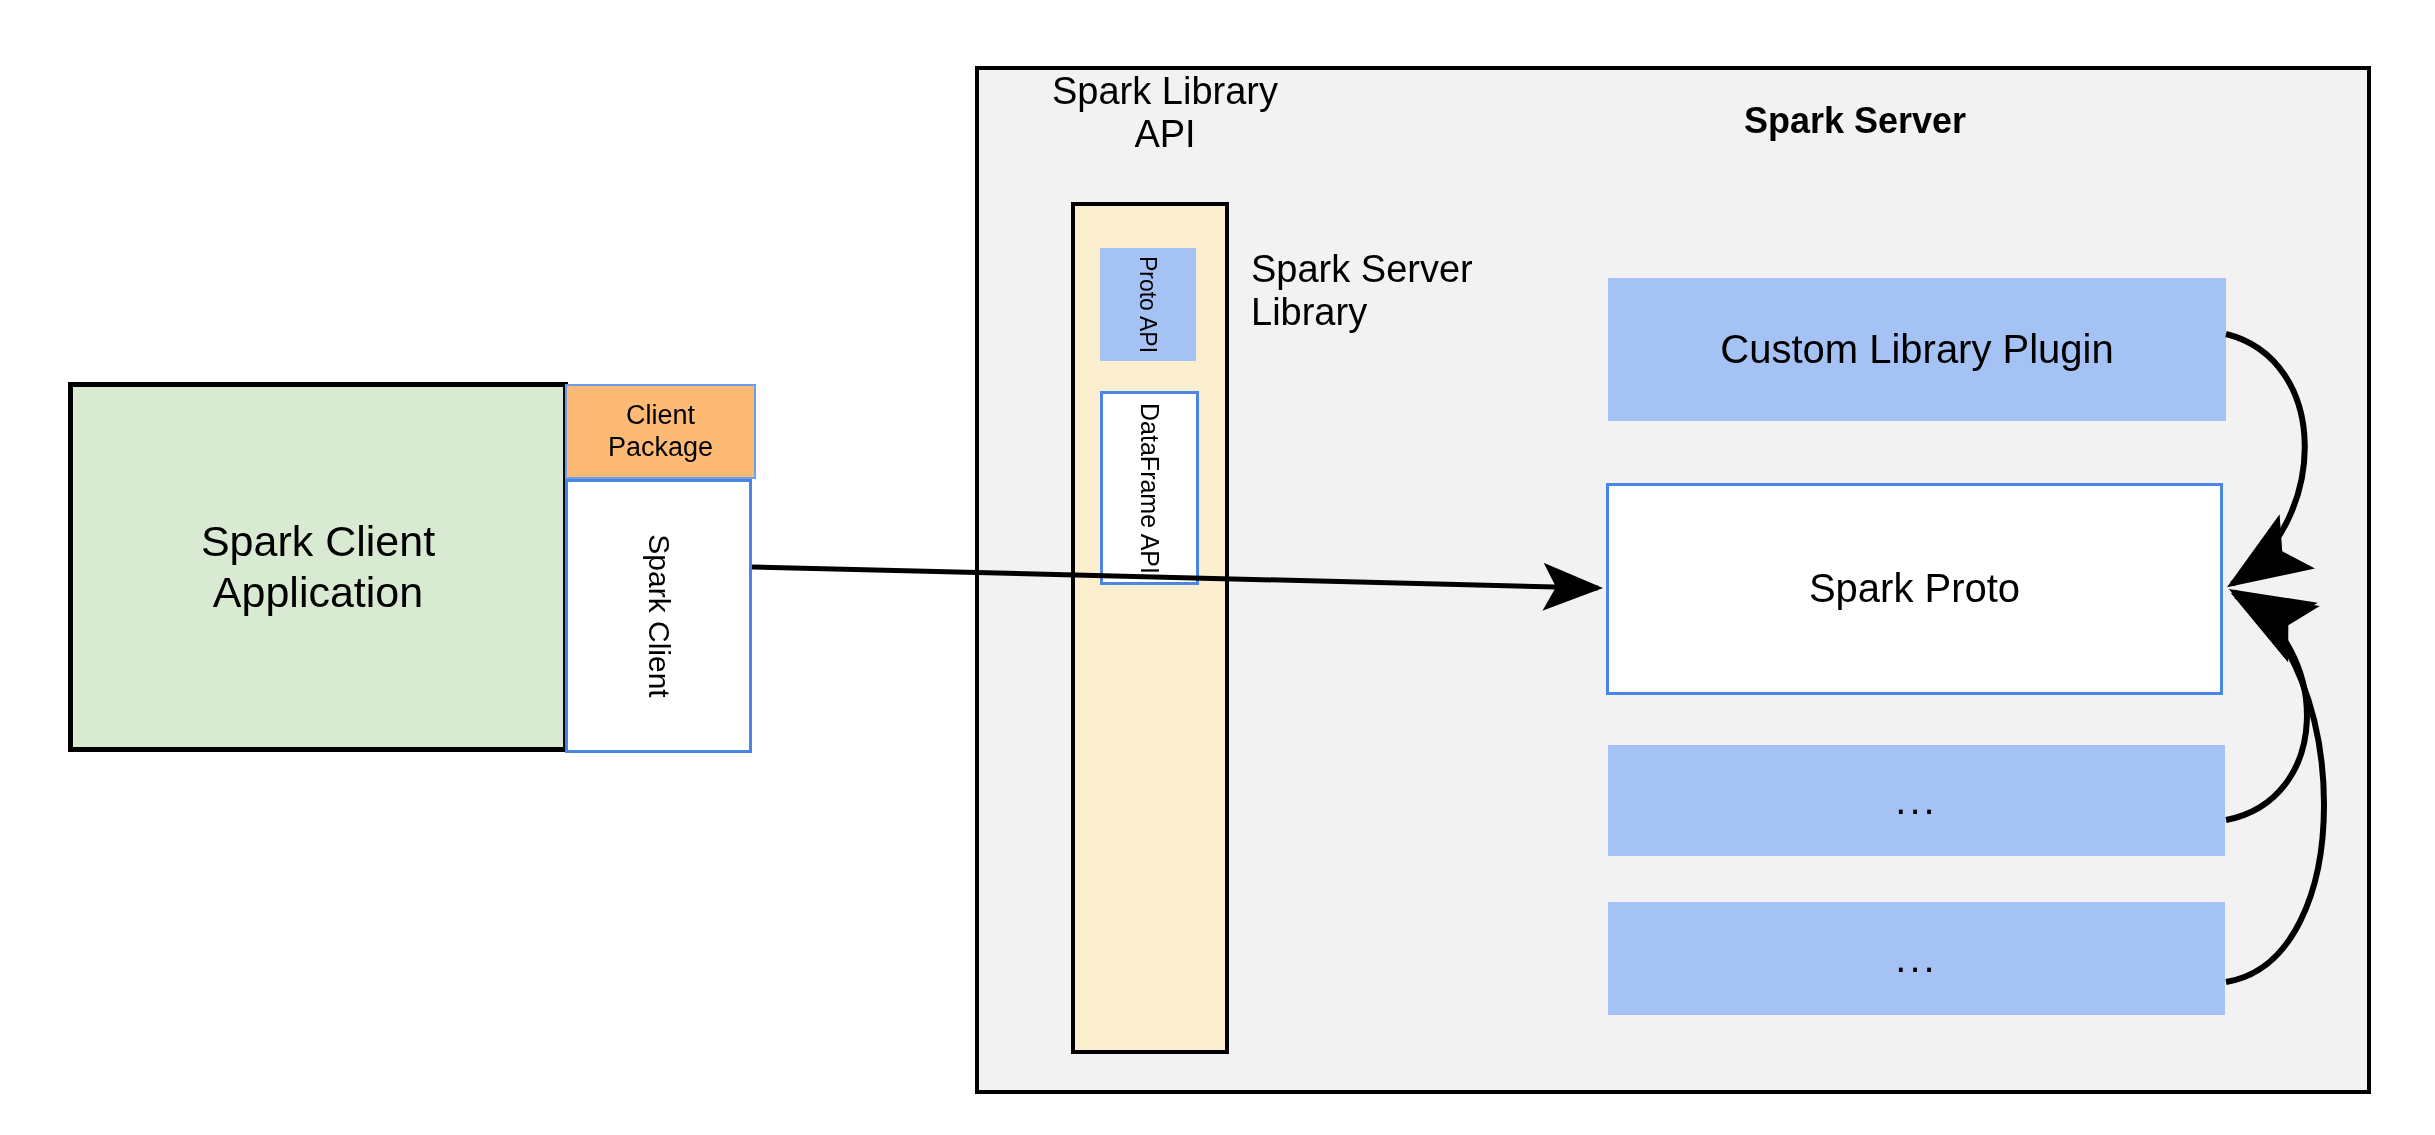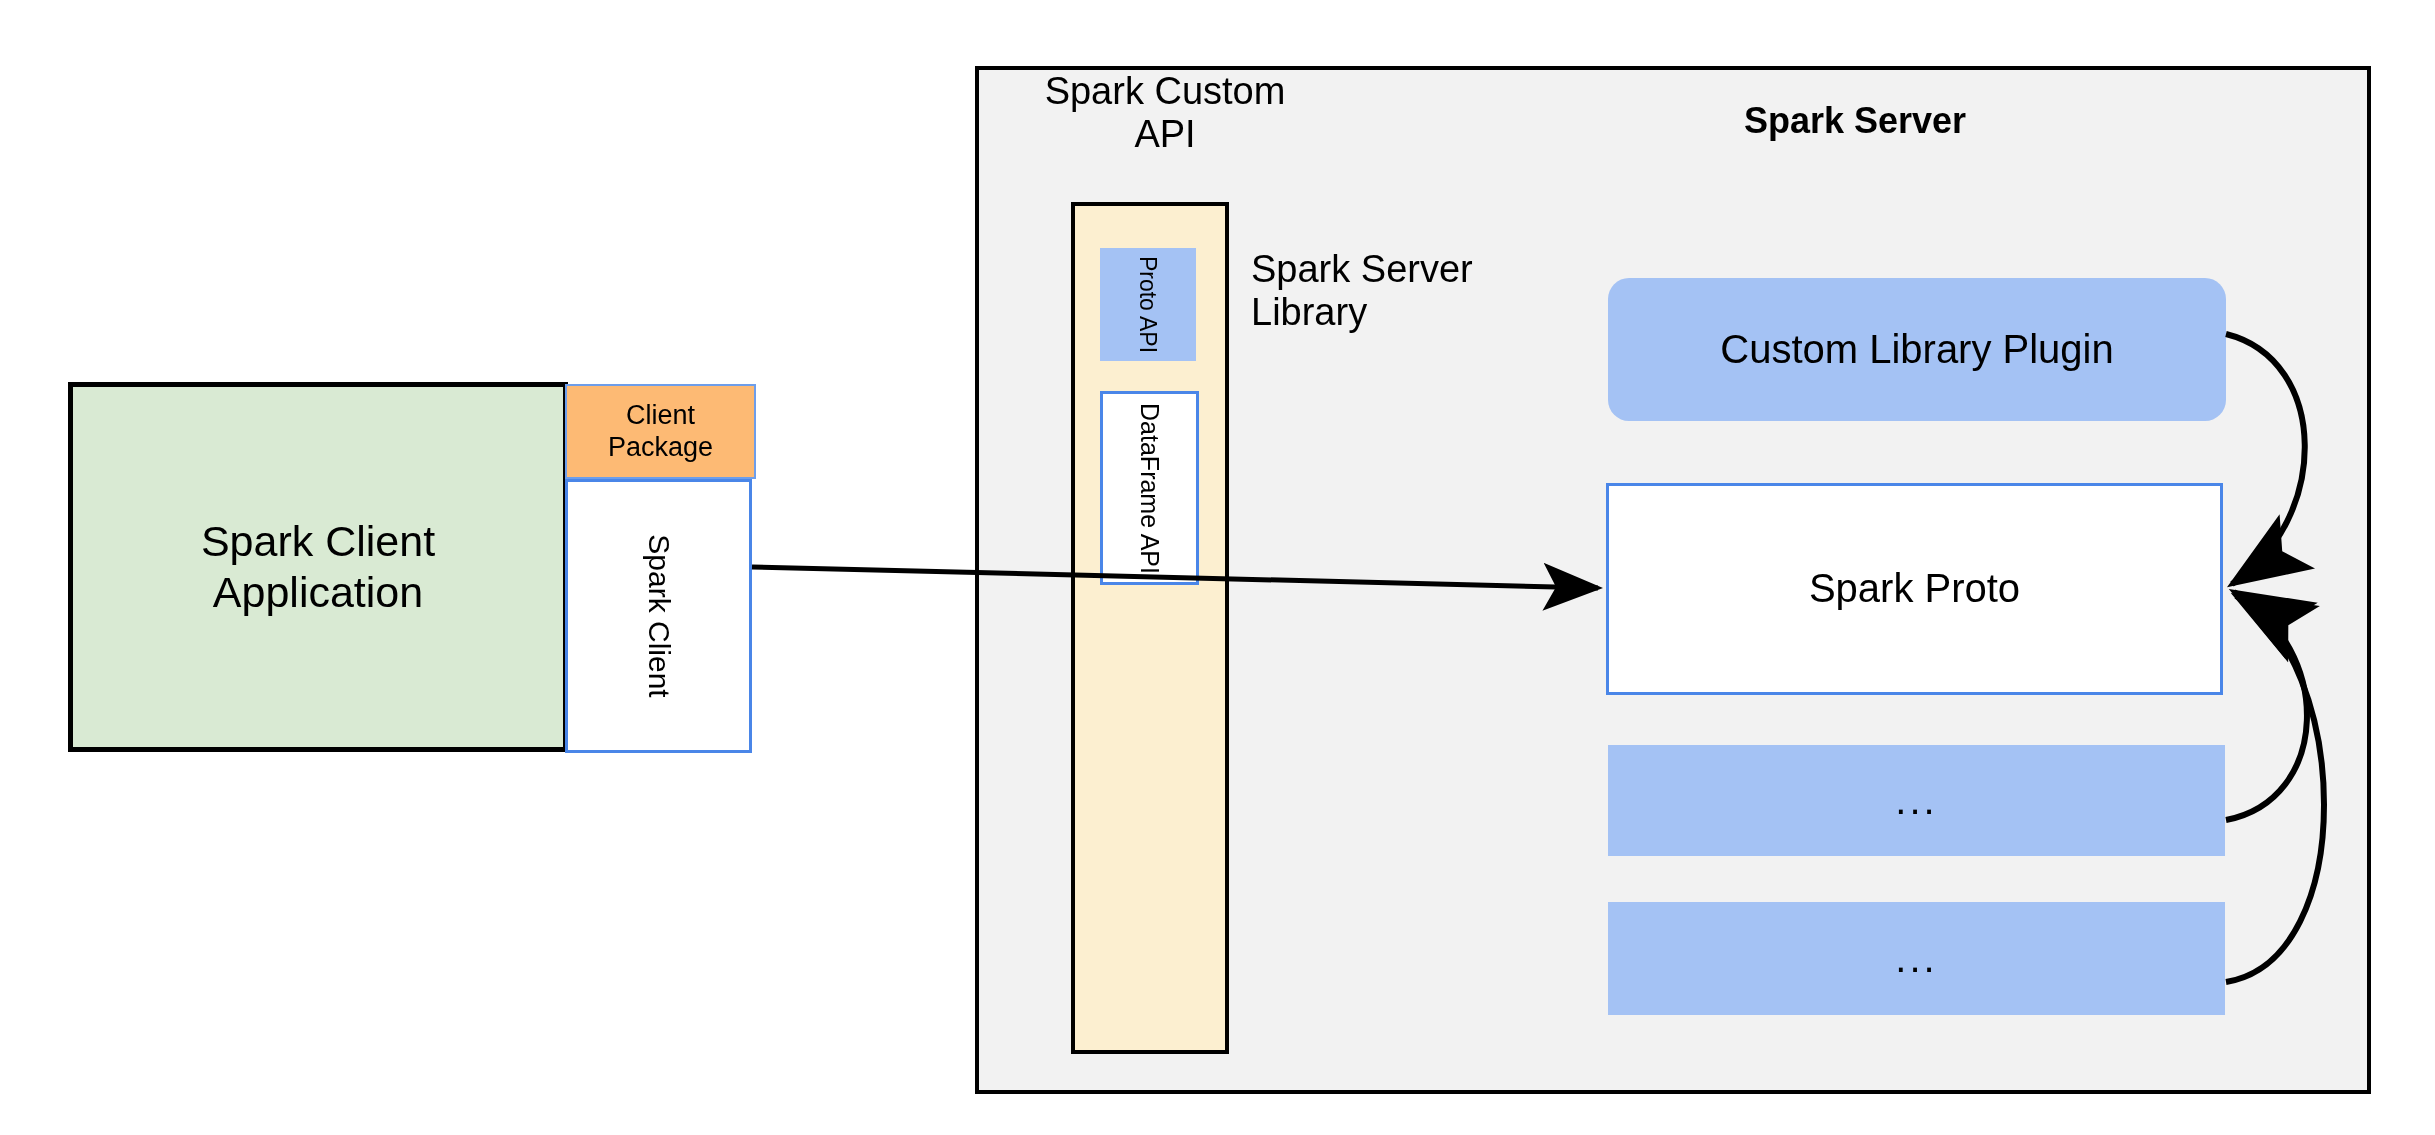--- a/index.html
+++ b/index.html
@@ -151,21 +151,20 @@
 
   
   #custom-library-plugin-box {
     left: 1608px;
     top: 278px;
     width: 618px;
     height: 143px;
     background: #a4c2f4;
     font-size: 40px;
     z-index: 3;
-    border-radius: 21px;
   }
 
   #spark-core-box {
     left: 1606px;
     top: 483px;
     width: 617px;
     height: 212px;
     background: #ffffff;
     border: 3px solid #4a86e8;
     font-size: 40px;
@@ -205,21 +204,21 @@
     pointer-events: none;
   }
 </style>
 </head>
 <body>
 
 <div id="canvas">
 
   <div id="server-panel" class="box"></div>
 
-  <div id="spark-connect-api-label" class="free-label">Spark Custom
+  <div id="spark-connect-api-label" class="free-label">Spark Library
 API</div>
 
   <div id="spark-server-title" class="free-label">Spark Server</div>
 
   <div id="spark-server-library-label" class="free-label">Spark Server
 Library</div>
 
   <div id="client-app-box" class="box">Spark Client
 Application</div>
 

